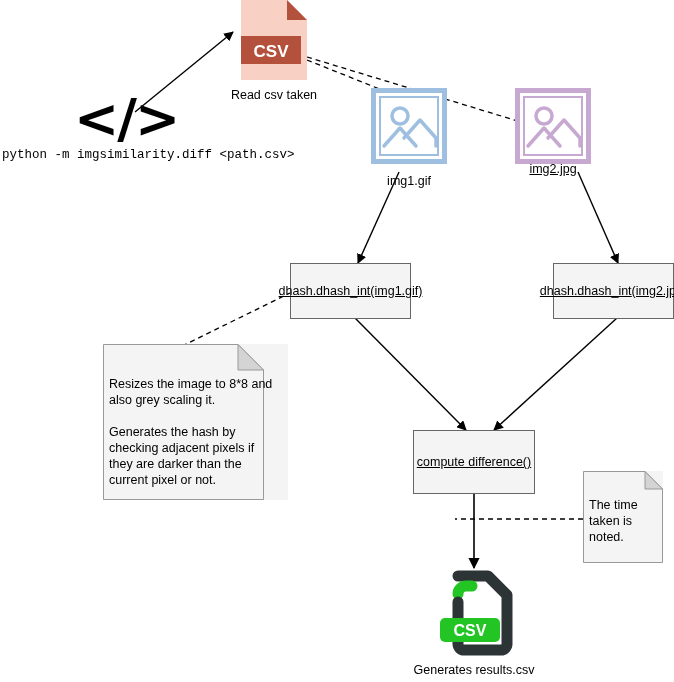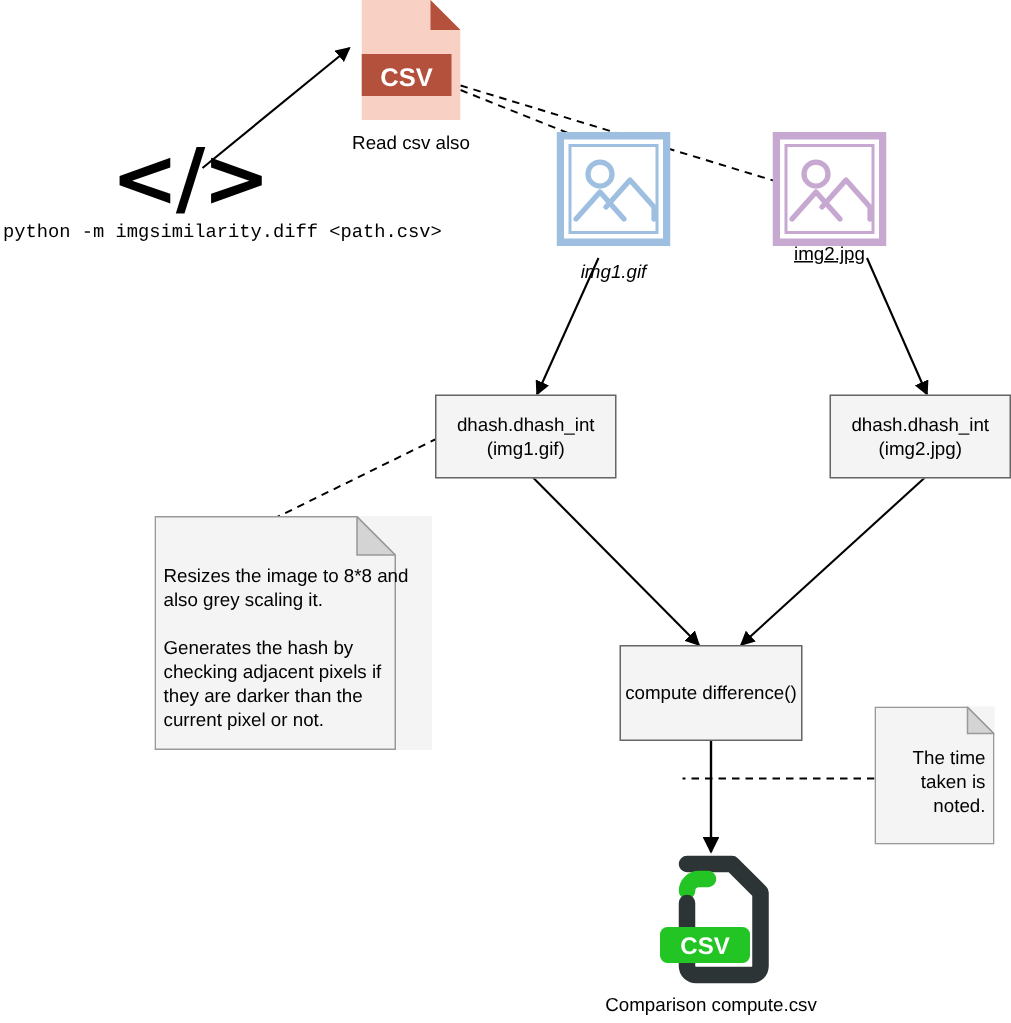--- a/index.html
+++ b/index.html
@@ -52,27 +52,28 @@
     line-height: 1;
     white-space: nowrap;
   }
 
   
   .proc-box {
     box-sizing: border-box;
     background: #f4f4f4;
     border: 1px solid #666666;
     display: flex;
-    flex-direction: column;
+    flex-direction: row;
     align-items: center;
     justify-content: center;
     font-size: 12.5px;
     line-height: 16px;
     color: #000000;
     text-align: center;
+    text-decoration: underline;
   }
 
   
   .note {
     box-sizing: border-box;
     position: absolute;
     background: #f4f4f4;
     font-size: 12.5px;
     line-height: 16px;
     color: #000000;
@@ -131,32 +132,32 @@
   <div class="abs cmd-text" style="left:2px; top:148px;font-family:Liberation Mono, monospace;">python -m imgsimilarity.diff &lt;path.csv&gt;</div>
 
   <div class="csv-in-wrap" style="left:241px; top:0px; width:66px; height:80px;">
     <svg width="66" height="80" viewBox="0 0 66 80">
       <path d="M0 0 H46 L66 20 V80 H0 Z" fill="#f9d0c4"></path>
       <path d="M46 0 L66 20 H46 Z" fill="#b4513d"></path>
       <rect x="0" y="36" width="60" height="28" fill="#b4513d"></rect>
       <text x="30" y="57" text-anchor="middle" font-family="Liberation Sans, sans-serif" font-size="17" font-weight="bold" fill="#ffffff">CSV</text>
     </svg>
   </div>
-  <div class="abs caption" style="left:194px; top:88px; width:160px;">Read csv also</div>
+  <div class="abs caption" style="left:194px; top:88px; width:160px;">Read csv taken</div>
 
   <div class="img-icon" style="left:371px; top:88px; width:76px; height:76px;">
     <svg width="76" height="76" viewBox="0 0 76 76">
       <rect x="2.5" y="2.5" width="71" height="71" fill="#ffffff" stroke="#9ebfe0" stroke-width="5"></rect>
       <rect x="9" y="9" width="58" height="58" fill="none" stroke="#9ebfe0" stroke-width="2"></rect>
       <circle cx="29" cy="28" r="8" fill="none" stroke="#9ebfe0" stroke-width="3.5"></circle>
       <path d="M13 58 L29 40 L45 58" fill="none" stroke="#9ebfe0" stroke-width="3.5" stroke-linejoin="round" stroke-linecap="round"></path>
       <path d="M33 50 L49 32 L65 50 L65 58" fill="none" stroke="#9ebfe0" stroke-width="3.5" stroke-linejoin="round" stroke-linecap="round"></path>
     </svg>
   </div>
-  <div class="abs caption" style="left:349px; top:174px; width:120px;font-style:italic;">img1.gif</div>
+  <div class="abs caption" style="left:349px; top:174px; width:120px;">img1.gif</div>
 
   <div class="img-icon" style="left:515px; top:88px; width:76px; height:76px;">
     <svg width="76" height="76" viewBox="0 0 76 76">
       <rect x="2.5" y="2.5" width="71" height="71" fill="#ffffff" stroke="#c7a8d1" stroke-width="5"></rect>
       <rect x="9" y="9" width="58" height="58" fill="none" stroke="#c7a8d1" stroke-width="2"></rect>
       <circle cx="29" cy="28" r="8" fill="none" stroke="#c7a8d1" stroke-width="3.5"></circle>
       <path d="M13 58 L29 40 L45 58" fill="none" stroke="#c7a8d1" stroke-width="3.5" stroke-linejoin="round" stroke-linecap="round"></path>
       <path d="M33 50 L49 32 L65 50 L65 58" fill="none" stroke="#c7a8d1" stroke-width="3.5" stroke-linejoin="round" stroke-linecap="round"></path>
     </svg>
   </div>
@@ -184,31 +185,31 @@
     <div class="note-body" style="padding:32px 8px 0 6px;">Resizes the image to 8*8 and also grey scaling it.
 
 Generates the hash by checking adjacent pixels if they are darker than the current pixel or not.</div>
   </div>
 
   <div class="note" style="left:583px; top:471px; width:80px; height:92px;">
     <svg class="note-svg" width="80" height="92" viewBox="0 0 80 92">
       <path d="M0.5 0.5 H62 L79.5 18 V91.5 H0.5 Z" fill="#f4f4f4" stroke="#999999" stroke-width="1"></path>
       <path d="M62 0.5 L79.5 18 H62 Z" fill="#d4d4d4" stroke="#999999" stroke-width="1"></path>
     </svg>
-    <div class="note-body" style="padding:26px 6px 0 6px; text-align:right;">The time taken is noted.</div>
+    <div class="note-body" style="padding:26px 6px 0 6px; text-align:left;">The time taken is noted.</div>
   </div>
 
   <div class="csv-out-wrap" style="left:428px; top:566px; width:92px; height:92px;">
     <svg width="92" height="92" viewBox="0 0 92 92">
 
       <path d="M30 10 H60 L79 29 V78 A6 6 0 0 1 73 84 H36 A6 6 0 0 1 30 78 V64" fill="none" stroke="#2d3436" stroke-width="11" stroke-linecap="round" stroke-linejoin="round"></path>
 
       <path d="M30 28 A8 8 0 0 1 38 20 H44" fill="none" stroke="#22c523" stroke-width="11" stroke-linecap="round" stroke-linejoin="round"></path>
 
       <path d="M30 36 V52" fill="none" stroke="#2d3436" stroke-width="11" stroke-linecap="round"></path>
 
       <rect x="12" y="52" width="60" height="24" rx="5" fill="#22c523"></rect>
       <text x="42" y="70" text-anchor="middle" font-family="Liberation Sans, sans-serif" font-size="16" font-weight="bold" fill="#ffffff">CSV</text>
     </svg>
   </div>
-  <div class="abs caption" style="left:384px; top:663px; width:180px;">Comparison compute.csv</div>
+  <div class="abs caption" style="left:384px; top:663px; width:180px;">Generates results.csv</div>
 
 </div>
 
 </body></html>

